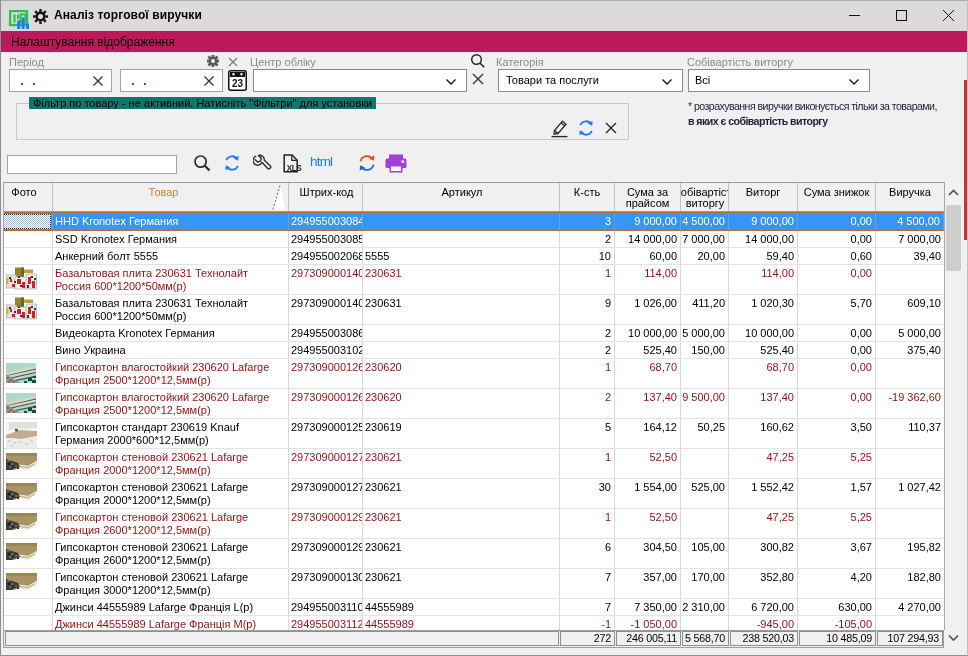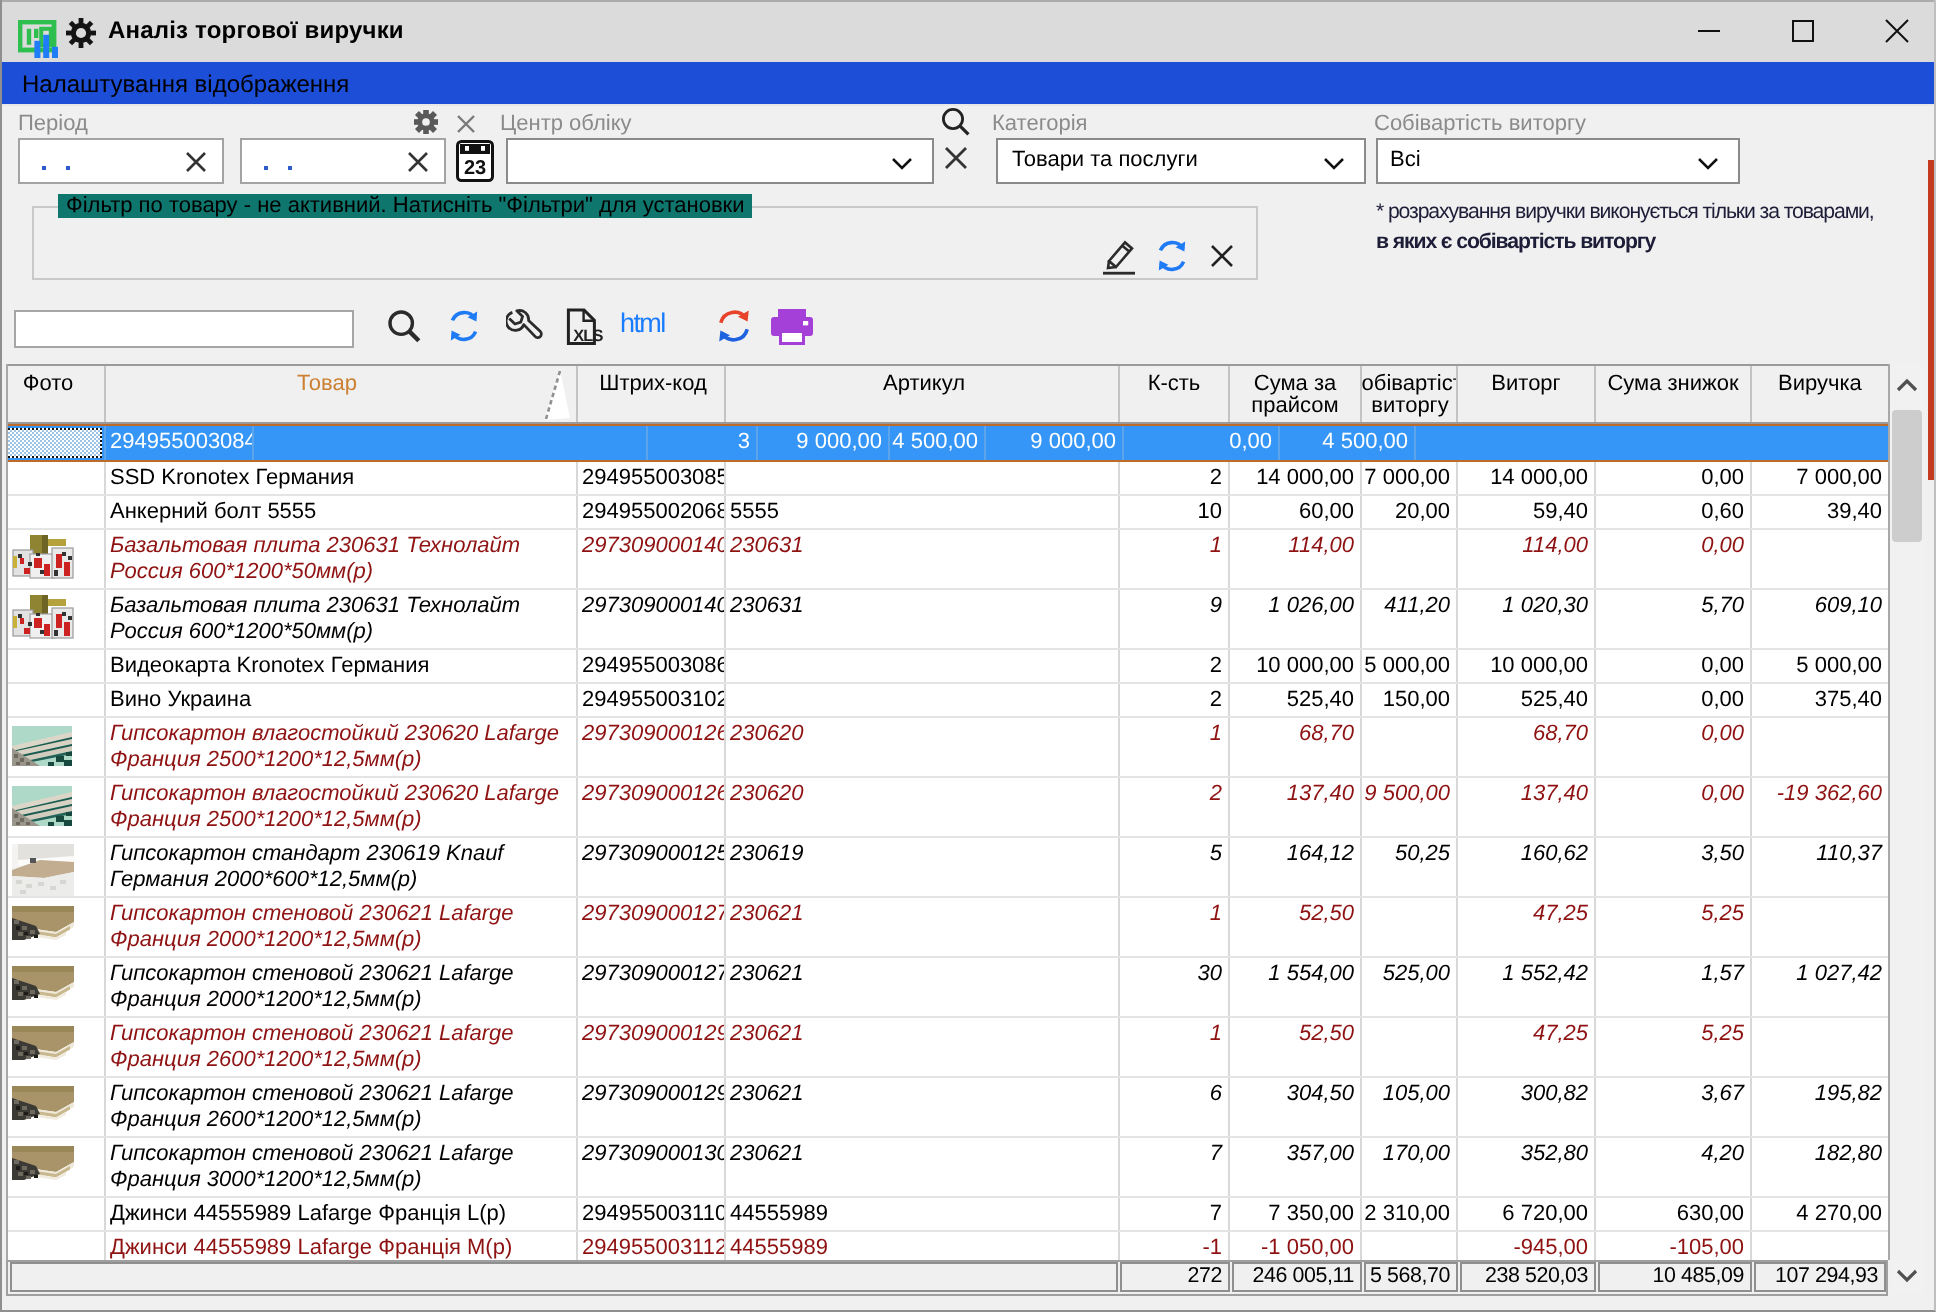--- a/index.html
+++ b/index.html
@@ -4,39 +4,39 @@
 *{margin:0;padding:0;box-sizing:border-box;}
 html,body{width:968px;height:656px;overflow:hidden;}
 body{font-family:"Liberation Sans",sans-serif;font-size:11px;color:#000;}
 #win{position:relative;width:968px;height:656px;background:#f0f0f0;border-left:1px solid #8f8f8f;border-right:1px solid #bFbFbF;border-bottom:1px solid #8f8f8f;overflow:hidden;}
 .abs{position:absolute;}
 
 #titlebar{position:absolute;left:0;top:0;width:968px;height:31px;background:#dbdbdb;}
 #title{position:absolute;left:53px;top:8px;font-size:12px;font-weight:bold;letter-spacing:0.1px;}
 .winbtn{position:absolute;top:0;width:45px;height:31px;}
 
-#menubar{position:absolute;left:0;top:31px;width:968px;height:22px;background:#1d4ed8;border-bottom:1px solid #e7e7e7;}
+#menubar{position:absolute;left:0;top:31px;width:968px;height:22px;background:#be185d;border-bottom:1px solid #e7e7e7;}
 #menubar span{position:absolute;left:10px;top:4px;font-size:12px;}
 .lbl{position:absolute;color:#8b8b8b;font-size:11px;}
 .inp{position:absolute;background:#fff;border:1px solid #a3a3a3;}
 .combo{position:absolute;background:#fff;border:1px solid #8a8a8a;}
 .note{position:absolute;color:#1d1d38;font-size:10.6px;white-space:nowrap;letter-spacing:-0.55px;}
 
 #grpbox{position:absolute;left:15px;top:103px;width:613px;height:37px;border:1px solid #c9c9c9;}
 #grplegend{position:absolute;left:28px;top:97px;background:#0f766e;padding:0 4px;font-size:11px;color:#000;}
 
 #grid{position:absolute;left:2px;top:182px;width:941px;background:#fff;border-top:1px solid #9a9a9a;}
 .hrow{display:flex;height:29px;background:#f0f0f0;border-bottom:1px solid #9a9a9a;}
 .hc{border-right:1px solid #c3c3c3;text-align:center;padding-top:4px;line-height:11px;overflow:hidden;white-space:normal;}
 .drow{display:flex;background:#fff;}
 .dc{border-right:1px solid #d8d8d8;overflow:hidden;padding-top:2px;line-height:13px;}
 .num{text-align:right;padding-right:3px;}
 .red{color:#8f1212;}
 .r1{height:17px;}
-.r2{height:30px;font-style:italic;}
+.r2{height:30px;}
 .drow{border-bottom:1px solid #e4e4e4;}
 .c0{width:50px;}
 .c1{width:236px;padding-left:2px;}
 .c2{width:74px;padding-left:2px;}
 .c3{width:197px;padding-left:2px;}
 .c4{width:55px;}
 .c5{width:66px;}
 .c6{width:48px;}
 .c7{width:69px;}
 .c8{width:78px;}
@@ -275,20 +275,21 @@
           <div style="width:72px;margin-left:-12px;">Собівартість виторгу</div>
         </div>
 <div class="hc c7">Виторг</div>
 <div class="hc c8">Сума знижок</div>
 <div class="hc c9">Виручка</div>
 </div>
 <div class="drow r1 sel">
 <div class="dc c0" style="padding-top:2px;">
           <div style="width:48px;height:15px;margin:-1px 0 0 0;border:1px dotted #111;background-color:#fff;background-image:linear-gradient(45deg,#9cc3e8 25%,transparent 25%,transparent 75%,#9cc3e8 75%),linear-gradient(45deg,#9cc3e8 25%,transparent 25%,transparent 75%,#9cc3e8 75%);background-size:2px 2px;background-position:0 0,1px 1px;"></div>
         </div>
+<div class="dc c1">HHD Kronotex Германия</div>
 <div class="dc c2"><span style="white-space:nowrap;">294955003084</span></div>
 <div class="dc c3"></div>
 <div class="dc c4 num">3</div>
 <div class="dc c5 num">9 000,00</div>
 <div class="dc c6 num">4 500,00</div>
 <div class="dc c7 num">9 000,00</div>
 <div class="dc c8 num">0,00</div>
 <div class="dc c9 num">4 500,00</div>
 </div>
 <div class="drow r1">

